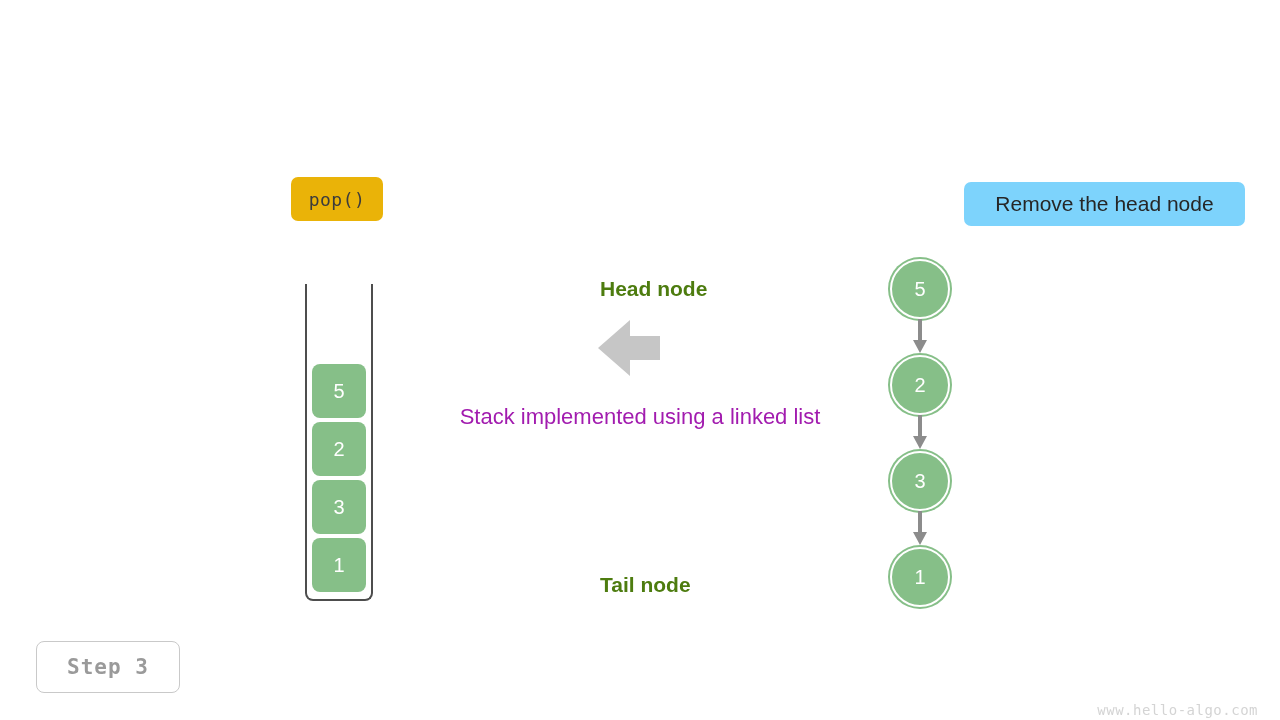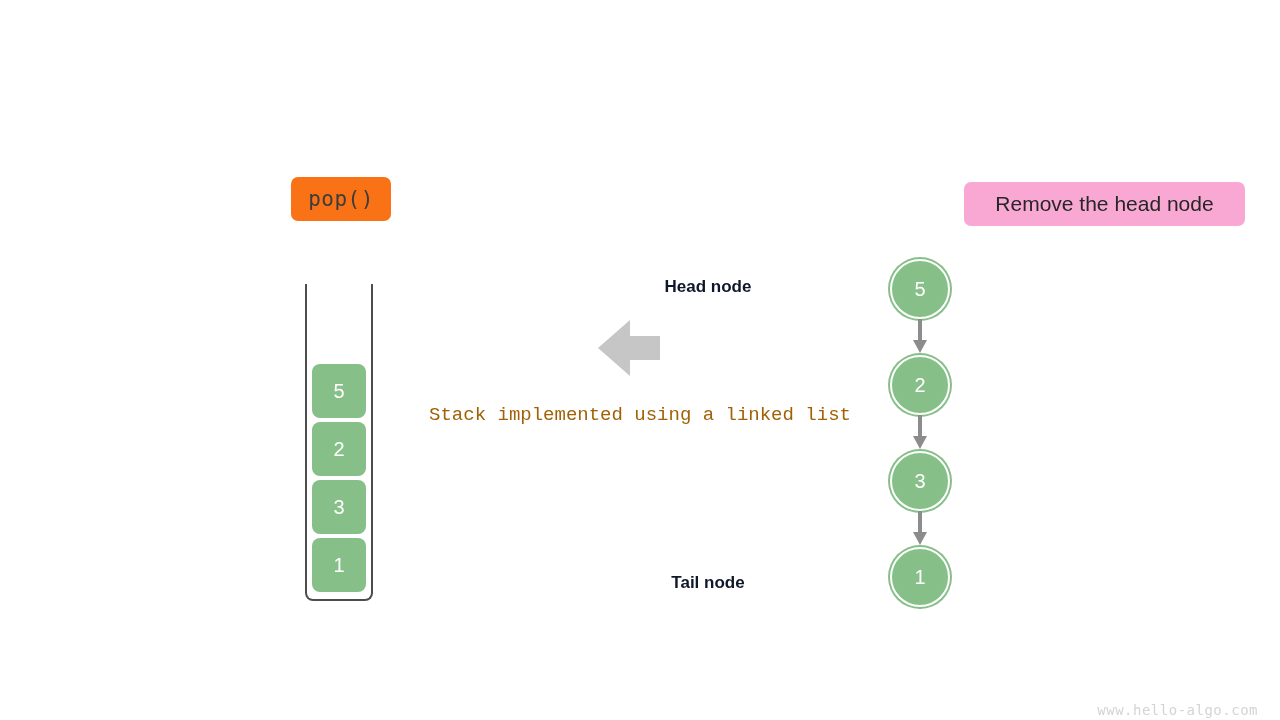--- a/index.html
+++ b/index.html
@@ -17,41 +17,41 @@
     position: relative;
     width: 1280px;
     height: 720px;
   }
 
   
   .op-badge {
     position: absolute;
     left: 291px;
     top: 177px;
-    width: 100px;
+    width: 92px;
     height: 44px;
-    background: #f97316;
+    background: #eab308;
     border-radius: 7px;
     display: flex;
     align-items: center;
     justify-content: center;
     font-family: "DejaVu Sans Mono", monospace;
-    font-size: 21px;
+    font-size: 18px;
     color: #3c3c3c;
     letter-spacing: 0.5px;
   }
 
   
   .desc-badge {
     position: absolute;
     left: 964px;
     top: 182px;
     width: 281px;
     height: 44px;
-    background: #f9a8d4;
+    background: #7dd3fc;
     border-radius: 7px;
     display: flex;
     align-items: center;
     justify-content: center;
     font-family: "Liberation Sans", sans-serif;
     font-size: 21px;
     color: #262626;
   }
 
   
@@ -101,23 +101,23 @@
     height: 60px;
   }
 
   
   .caption {
     position: absolute;
     left: 340px;
     top: 404px;
     width: 600px;
     text-align: center;
-    font-family: Liberation Mono, monospace;
-    font-size: 19px;
-    color: #a16207;
+    font-family: Liberation Sans, sans-serif;
+    font-size: 22px;
+    color: #a21caf;
   }
 
   
   .linked-list {
     position: absolute;
     left: 860px;
     top: 250px;
     width: 130px;
     height: 370px;
   }
@@ -142,24 +142,24 @@
     position: absolute;
     left: 52px;
     width: 16px;
     height: 36px;
   }
 
   
   .node-label {
     position: absolute;
     font-family: "Liberation Sans", sans-serif;
-    font-size: 17px;
+    font-size: 21px;
     font-weight: bold;
-    color: #0f172a;
-    text-align: center;
+    color: #4d7c0f;
+    text-align: left;
     white-space: nowrap;
   }
   .label-head { left: 600px; top: 277px; width: 216px; }
   .label-tail { left: 600px; top: 565px; width: 216px; margin-top: 8px; }
 
   
   .step-badge {
     position: absolute;
     left: 36px;
     top: 641px;
@@ -260,18 +260,21 @@
       <line x1="8" y1="0" x2="8" y2="24" stroke="#8c8c8c" stroke-width="4"></line>
       <polygon points="8,34 1,21 15,21" fill="#8c8c8c"></polygon>
     </svg>
 
     <div class="ll-node" style="top:297px;">
       <span>1</span>
     </div>
 
   </div>
 
+  <div class="step-badge">
+    <span>Step 3</span>
+  </div>
 
   <div class="watermark">
     <span>www.hello-algo.com</span>
   </div>
 
 </div>
 
 </body></html>

